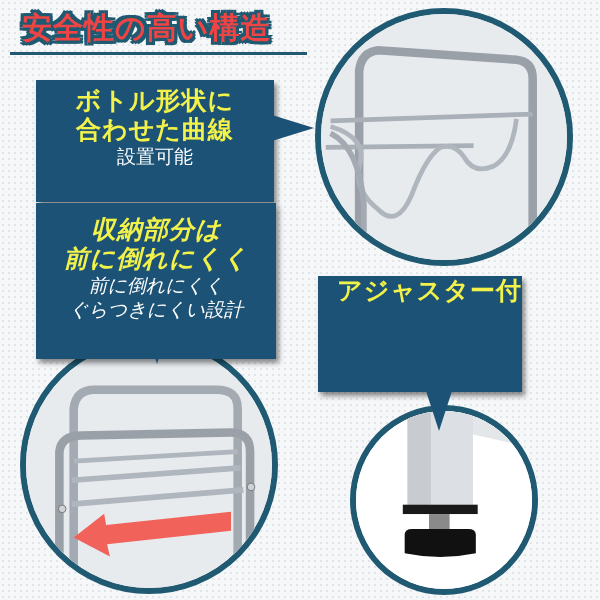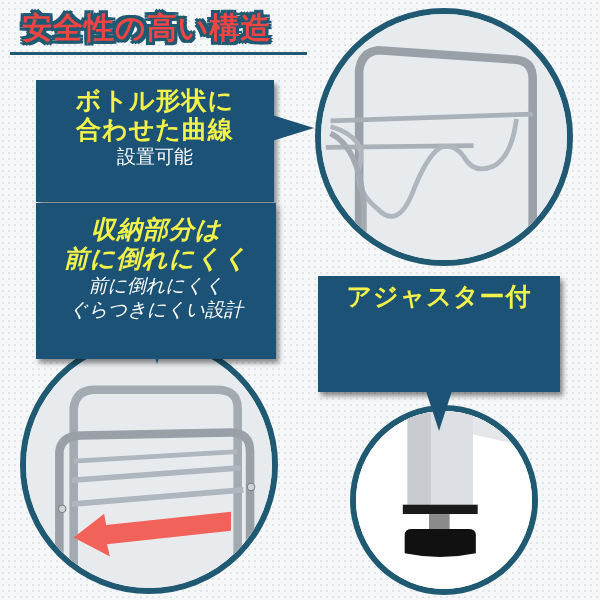--- a/index.html
+++ b/index.html
@@ -14,21 +14,21 @@
       -3px -3px 0 #1f5a72, 3px -3px 0 #1f5a72, -3px 3px 0 #1f5a72, 3px 3px 0 #1f5a72,
       0 -3px 0 #1f5a72, 0 3px 0 #1f5a72, -3px 0 0 #1f5a72, 3px 0 0 #1f5a72,
       -2px -2px 0 #1f5a72, 2px 2px 0 #1f5a72;}
   .title-underline{position:absolute;left:10px;top:52px;width:297px;height:3px;background:#1f5a72;}
   .callout{position:absolute;background:#1b5275;color:#fff;text-align:center;
     box-shadow:3px 4px 5px rgba(0,0,0,0.45);}
   .callout .head{color:#f2f24a;font-weight:bold;font-size:25px;line-height:29px;letter-spacing:1px;}
   .callout .body{color:#ffffff;font-size:19px;line-height:24px;}
   .c1{left:36px;top:80px;width:238px;height:122px;padding-top:6px;box-sizing:border-box;}
   .c2{left:36px;top:203px;width:240px;height:156px;padding-top:12px;box-sizing:border-box;font-style:italic;}
-  .c3{left:318px;top:276px;width:242px;height:116px;padding-top:6px;box-sizing:border-box;}
+  .c3{left:318px;top:276px;width:204px;height:116px;box-sizing:border-box;text-align:right;}
   .tail{position:absolute;width:0;height:0;}
   .t1{left:272px;top:115px;border-top:13px solid transparent;border-bottom:13px solid transparent;border-left:42px solid #1b5275;}
   .t2{left:144px;top:322px;border-left:13px solid transparent;border-right:13px solid transparent;border-top:42px solid #1b5275;}
   .t3{left:426px;top:391px;border-left:13px solid transparent;border-right:13px solid transparent;border-top:40px solid #1b5275;}
   .circle{position:absolute;border-radius:50%;border:6px solid #1f5a72;overflow:hidden;box-sizing:border-box;}
   .circ1{left:315px;top:8px;width:258px;height:258px;background:#e8ebee;}
   .circ2{left:20px;top:336px;width:258px;height:258px;background:#e8ebee;}
   .circ3{left:350px;top:405px;width:188px;height:190px;background:#ffffff;}
   .circle svg{position:absolute;left:0;top:0;width:100%;height:100%;}
 </style>

